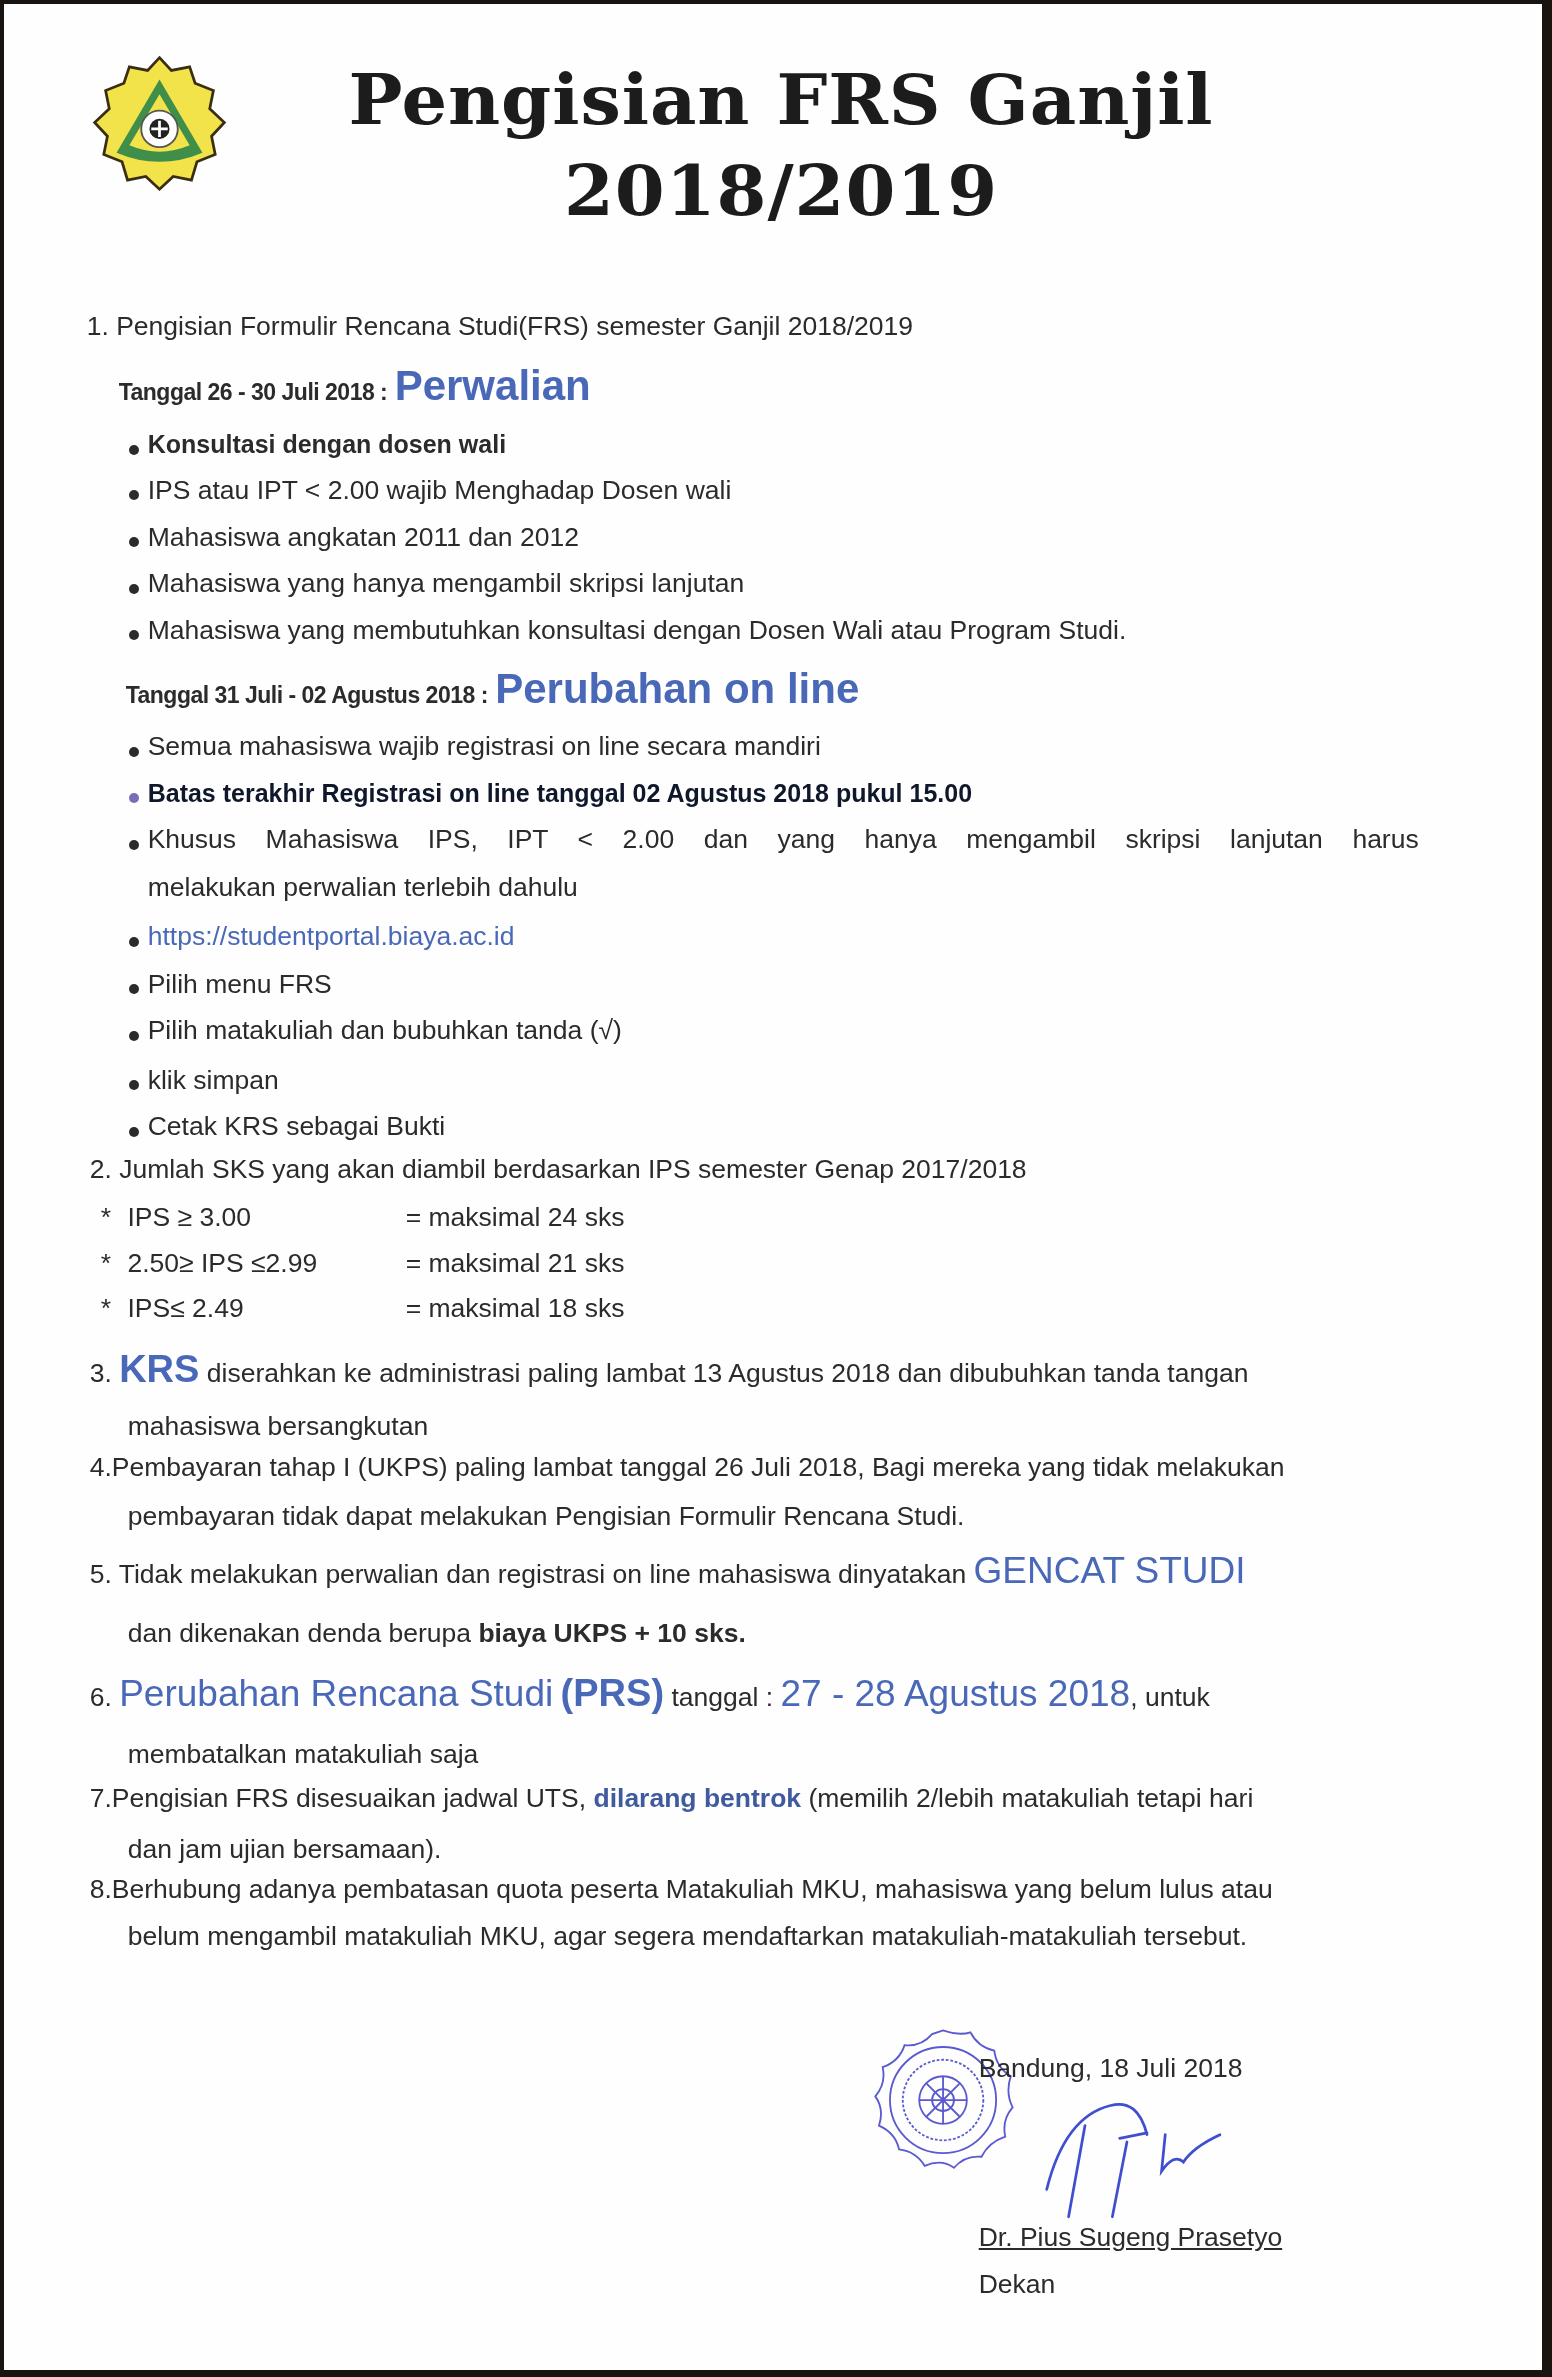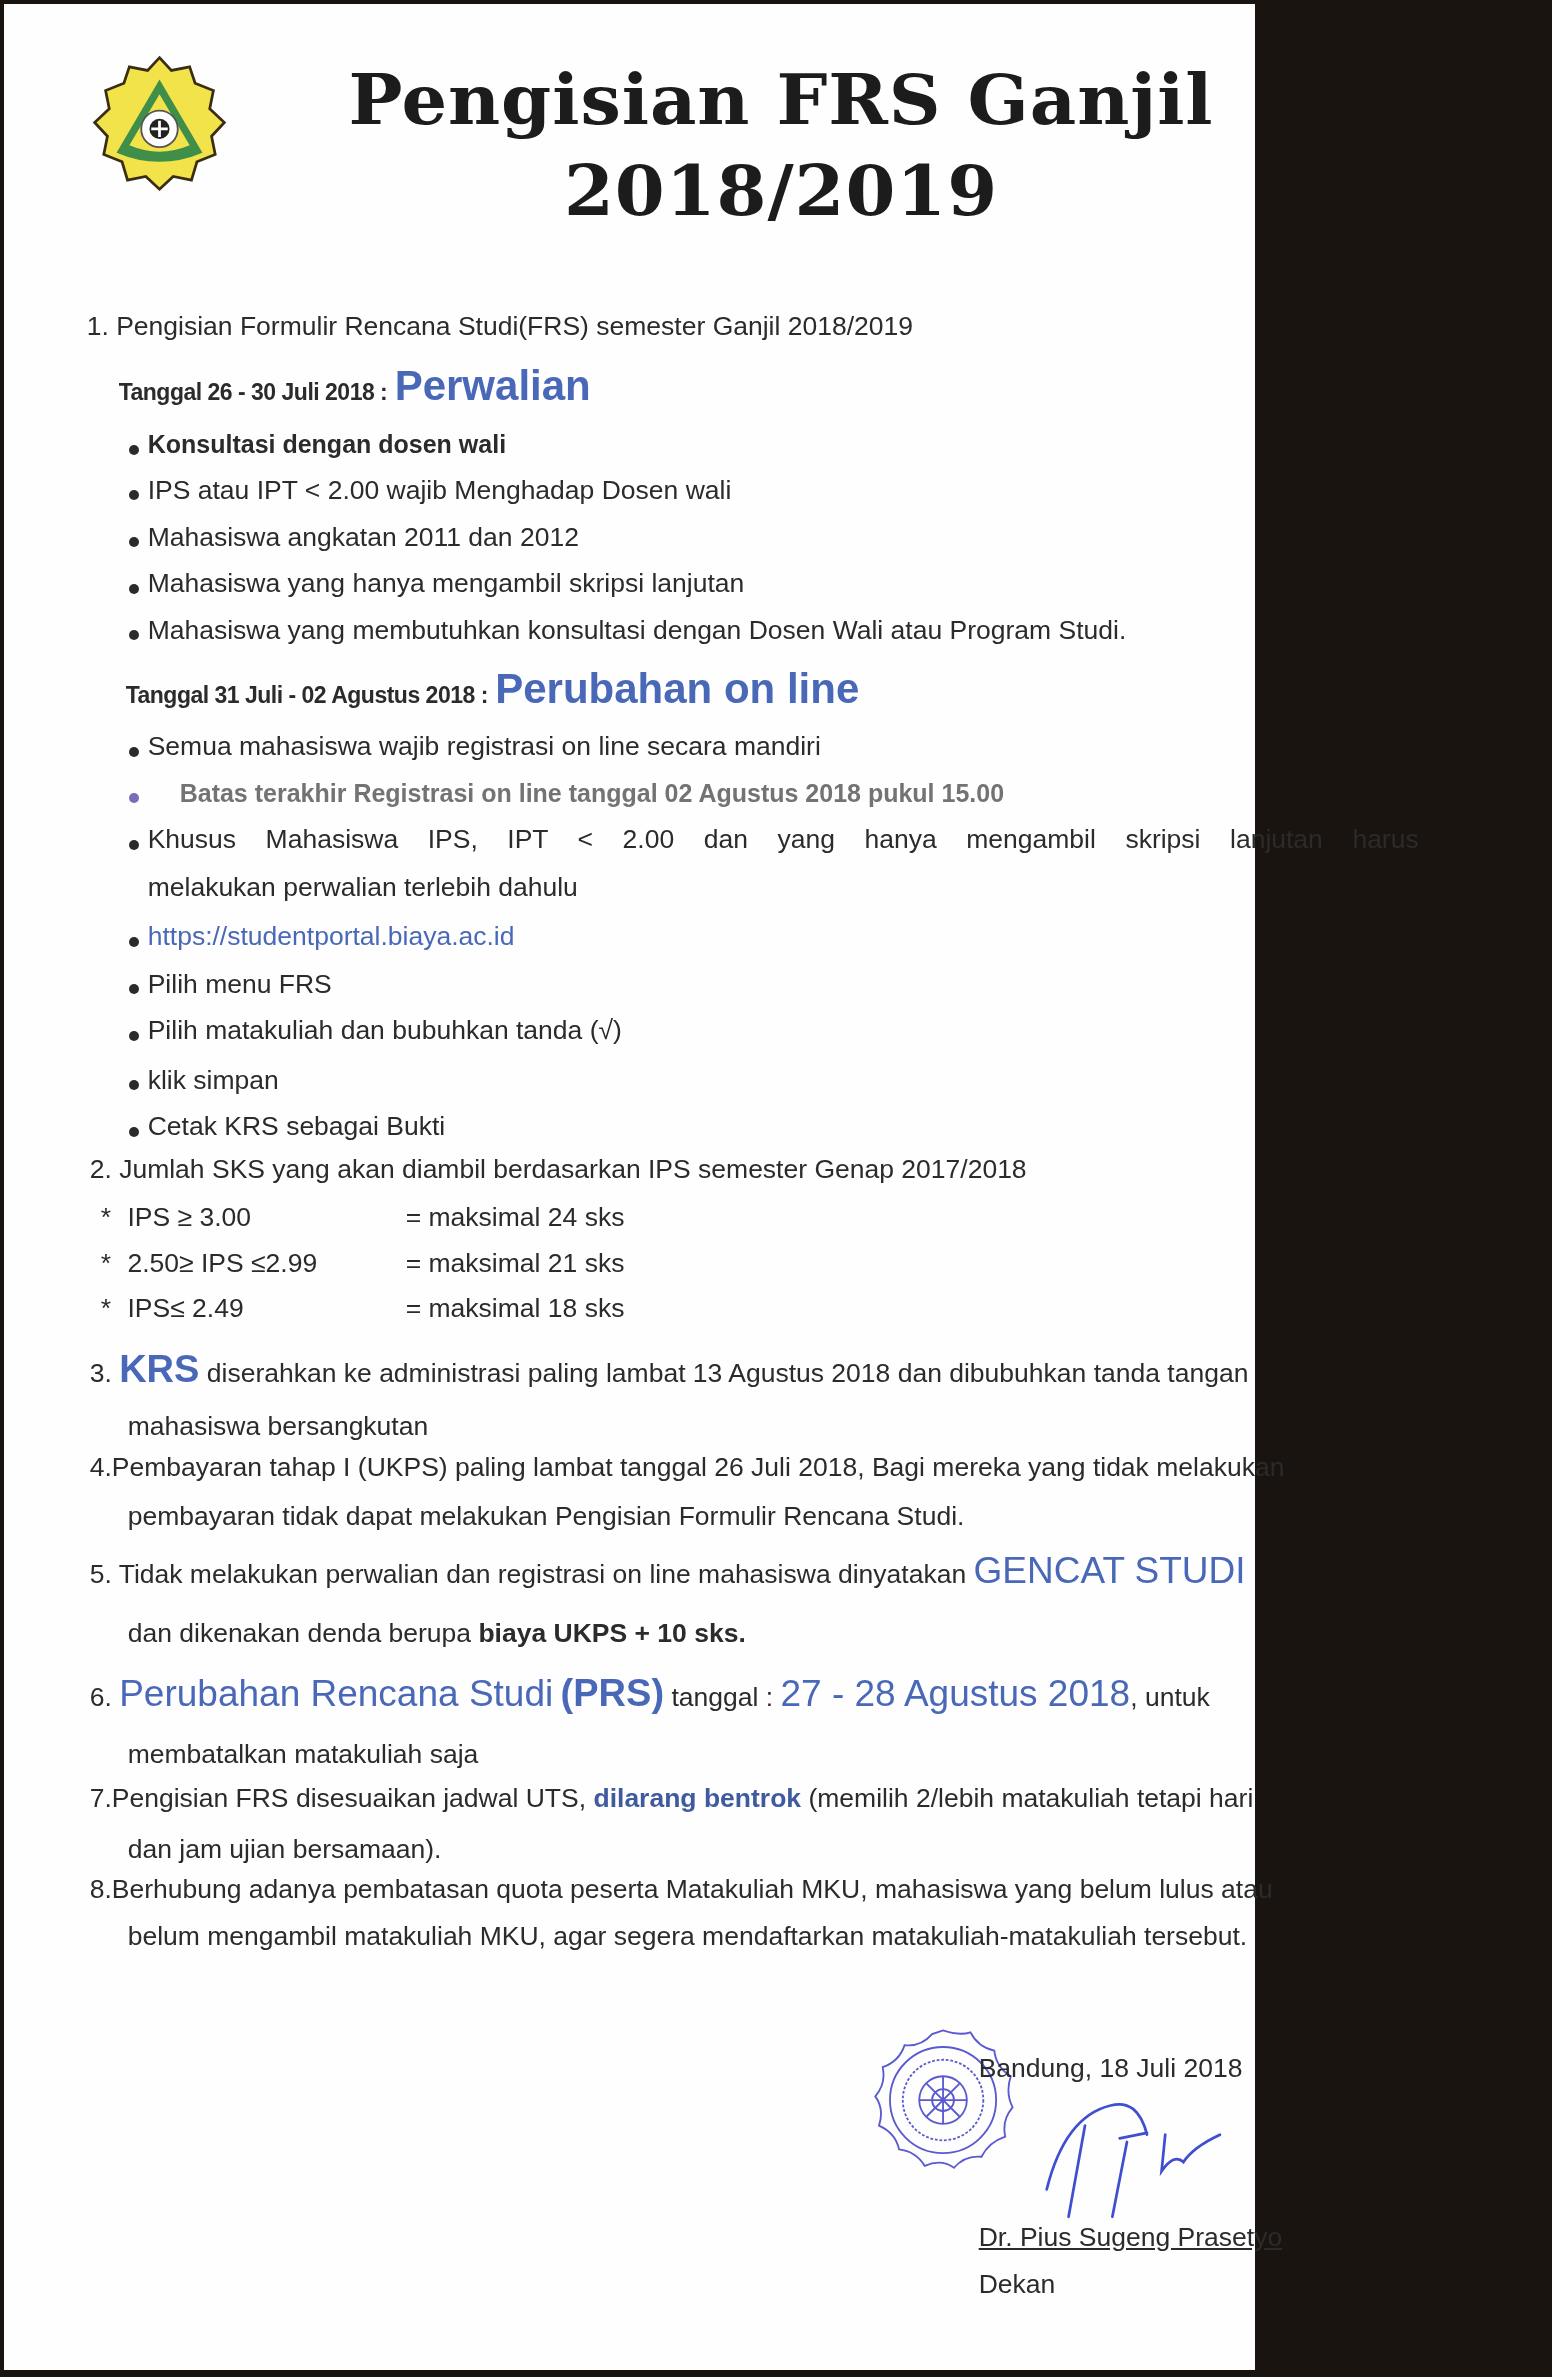--- a/index.html
+++ b/index.html
@@ -1,33 +1,33 @@
 <!DOCTYPE html>
 <html style="font-size:14.6px"><head>
 <meta charset="utf-8">
 <style>
   * { margin: 0; padding: 0; box-sizing: border-box; }
   html, body { width: 1553px; height: 2377px; background: #1a1410; overflow: hidden; }
   .page {
-    position: absolute; left: 3.7px; top: 3.7px; width: 1251px; height: 2366px;
+    position: absolute; left: 3.7px; top: 3.7px; width: 1538px; height: 2366px;
     background: #fefefe;
     font-family: "Liberation Sans", "DejaVu Sans", sans-serif;
     color: #2b2b2b;
     padding-left: 8px;
   }
   .logo { position: absolute; left: 87px; top: 50px; width: 137px; height: 137px; }
   .title {
     position: absolute; left: 274px; top: 50px; width: 1006px; text-align: center;
     font-family: "DejaVu Serif", "Liberation Serif", serif; font-weight: bold;
     font-size: 69px; line-height: 91px; color: #1c1c1c; letter-spacing: 0.9px;
     transform: scaleX(1.04);
   }
   .txt { position: absolute; font-size: 26.5px; line-height: 33px; white-space: nowrap; }
   .blue { color: #4a68b8; }
-  .purple { color: #737373; margin-left: 32px; }
+  .purple { color: #0f172a; }
   .bold { font-weight: bold; }
   .big { font-size: 42px; font-weight: bold; }
   .bullet { position: absolute; width: 10px; height: 10px; border-radius: 50%; background: #2b2b2b; }
   .bullet.purple-b { background: #7b6cb8; }
   .stamp { position: absolute; left: 864px; top: 2021px; width: 151px; height: 151px; }
   .sig { position: absolute; left: 1024px; top: 2076px; width: 238px; height: 155px; }
   .uline { text-decoration: underline; }
 </style>
 </head>
 <body>

